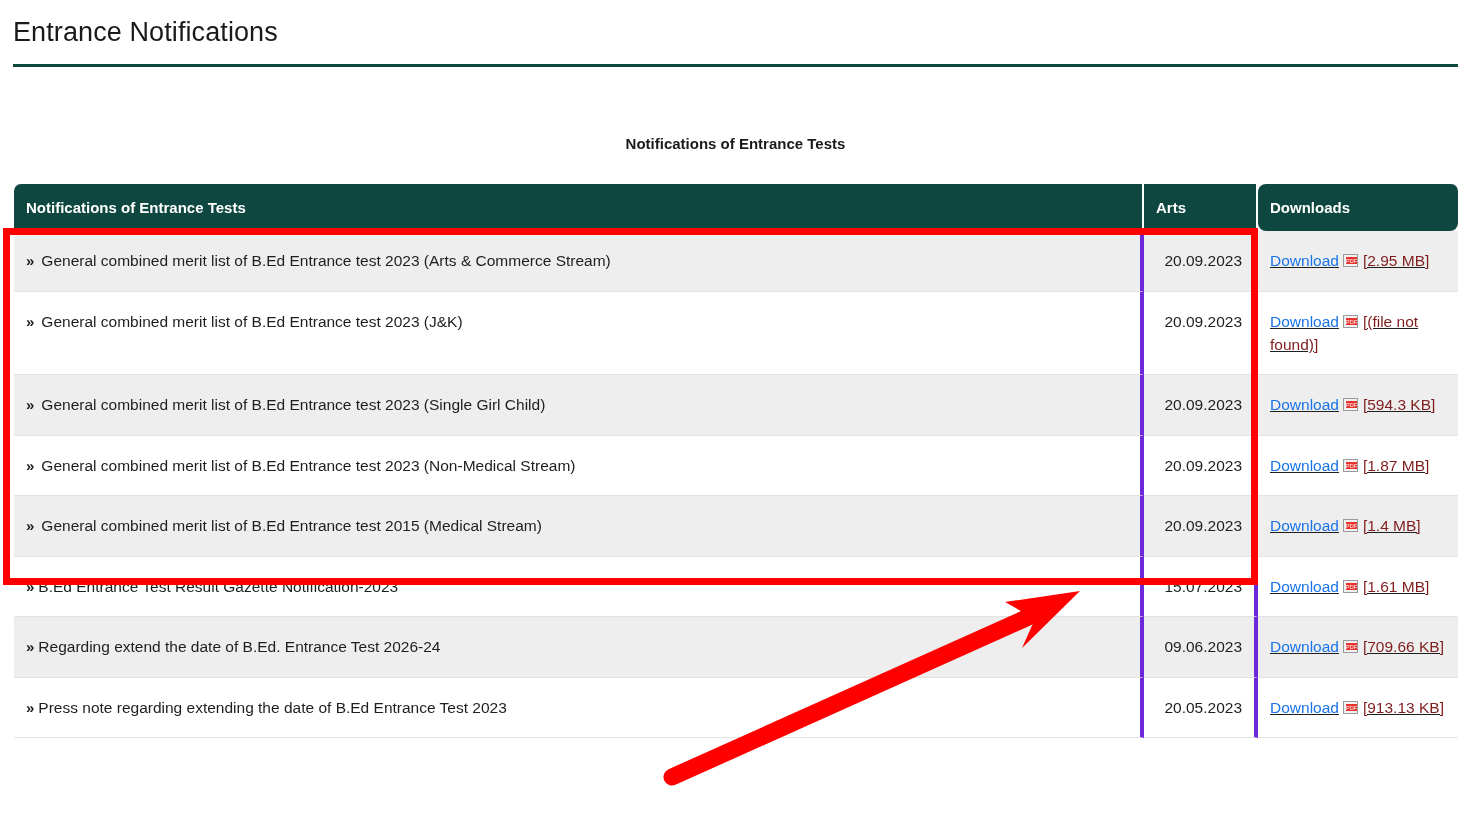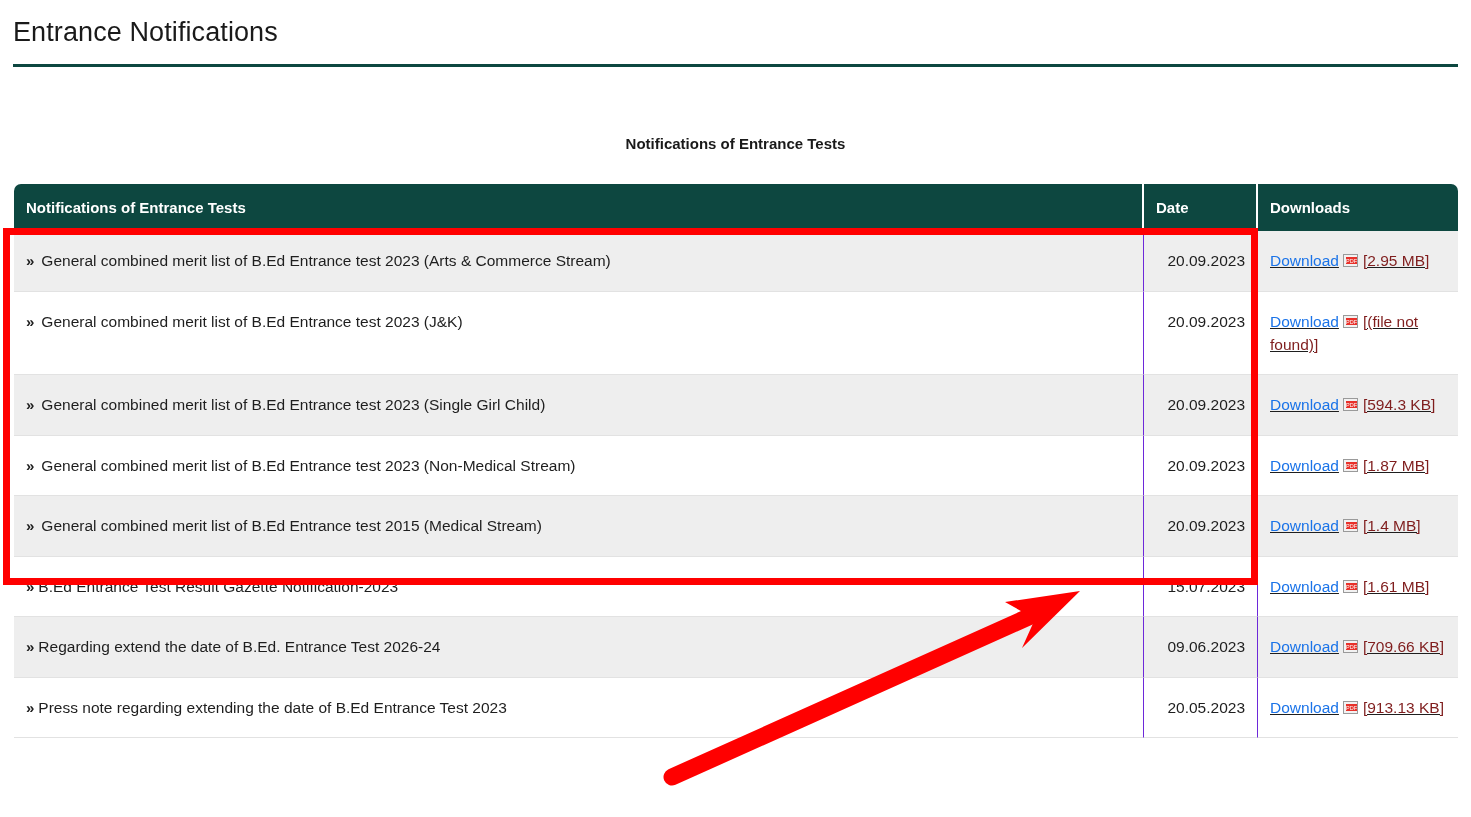--- a/index.html
+++ b/index.html
@@ -66,35 +66,35 @@
     background: #0d4740;
     color: #ffffff;
     font-size: 15px;
     font-weight: bold;
     text-align: left;
     padding: 12px 12px 13px 12px;
     height: 47px;
     vertical-align: middle;
     border-right: 2px solid #ffffff;
   }
-  table.notif thead th:last-child { border-right: none; }
+  table.notif thead th:last-child { border-right: none; border-radius: 8px; }
   table.notif thead th:first-child { border-top-left-radius: 7px; }
   table.notif thead th:last-child  { border-top-right-radius: 7px; }
 
   col.c-title { width: 1130px; }
   col.c-date  { width: 114px; }
   col.c-dl    { width: 200px; }
 
   table.notif tbody td {
     font-size: 15.5px;
     color: #1e1e1e;
     vertical-align: top;
     padding: 18px 12px 18px 12px;
     border-bottom: 1px solid #e2e2e2;
-    border-right: 1px solid #6d28d9;
+    border-right: 4px solid #6d28d9;
     line-height: 1.5;
   }
   table.notif tbody td:last-child { border-right: none; }
   table.notif tbody tr.odd td  { background: #eeeeee; }
   table.notif tbody tr.even td { background: #ffffff; }
 
   td.c-title-cell { padding-left: 18px; }
   td.c-title-cell.flush { padding-left: 12px; }
 
   .chev {
@@ -156,21 +156,21 @@
   <div class="table-wrap">
     <table class="notif">
       <colgroup>
         <col class="c-title">
           <col class="c-date">
           <col class="c-dl">
       </colgroup>
       <thead>
         <tr>
           <th>Notifications of Entrance Tests</th>
-          <th>Date</th>
+          <th>Arts</th>
           <th>Downloads</th>
         </tr>
       </thead>
       <tbody id="tbody">
           <tr class="odd">
             <td class="c-title-cell"><span class="chev">»</span><span>General combined merit list of B.Ed Entrance test 2023 (Arts &amp; Commerce Stream)</span></td>
             <td class="c-date-cell">20.09.2023</td>
             <td class="c-dl-cell"><a class="dl-link">Download</a><svg width="15" height="13" viewBox="0 0 15 13" class="pdf-icon">
                 <rect x="0.5" y="0.5" width="14" height="12" fill="#f2f2f2" stroke="#9a9a9a"></rect>
                 <rect x="3" y="3" width="11" height="7" fill="#e8312a"></rect>

